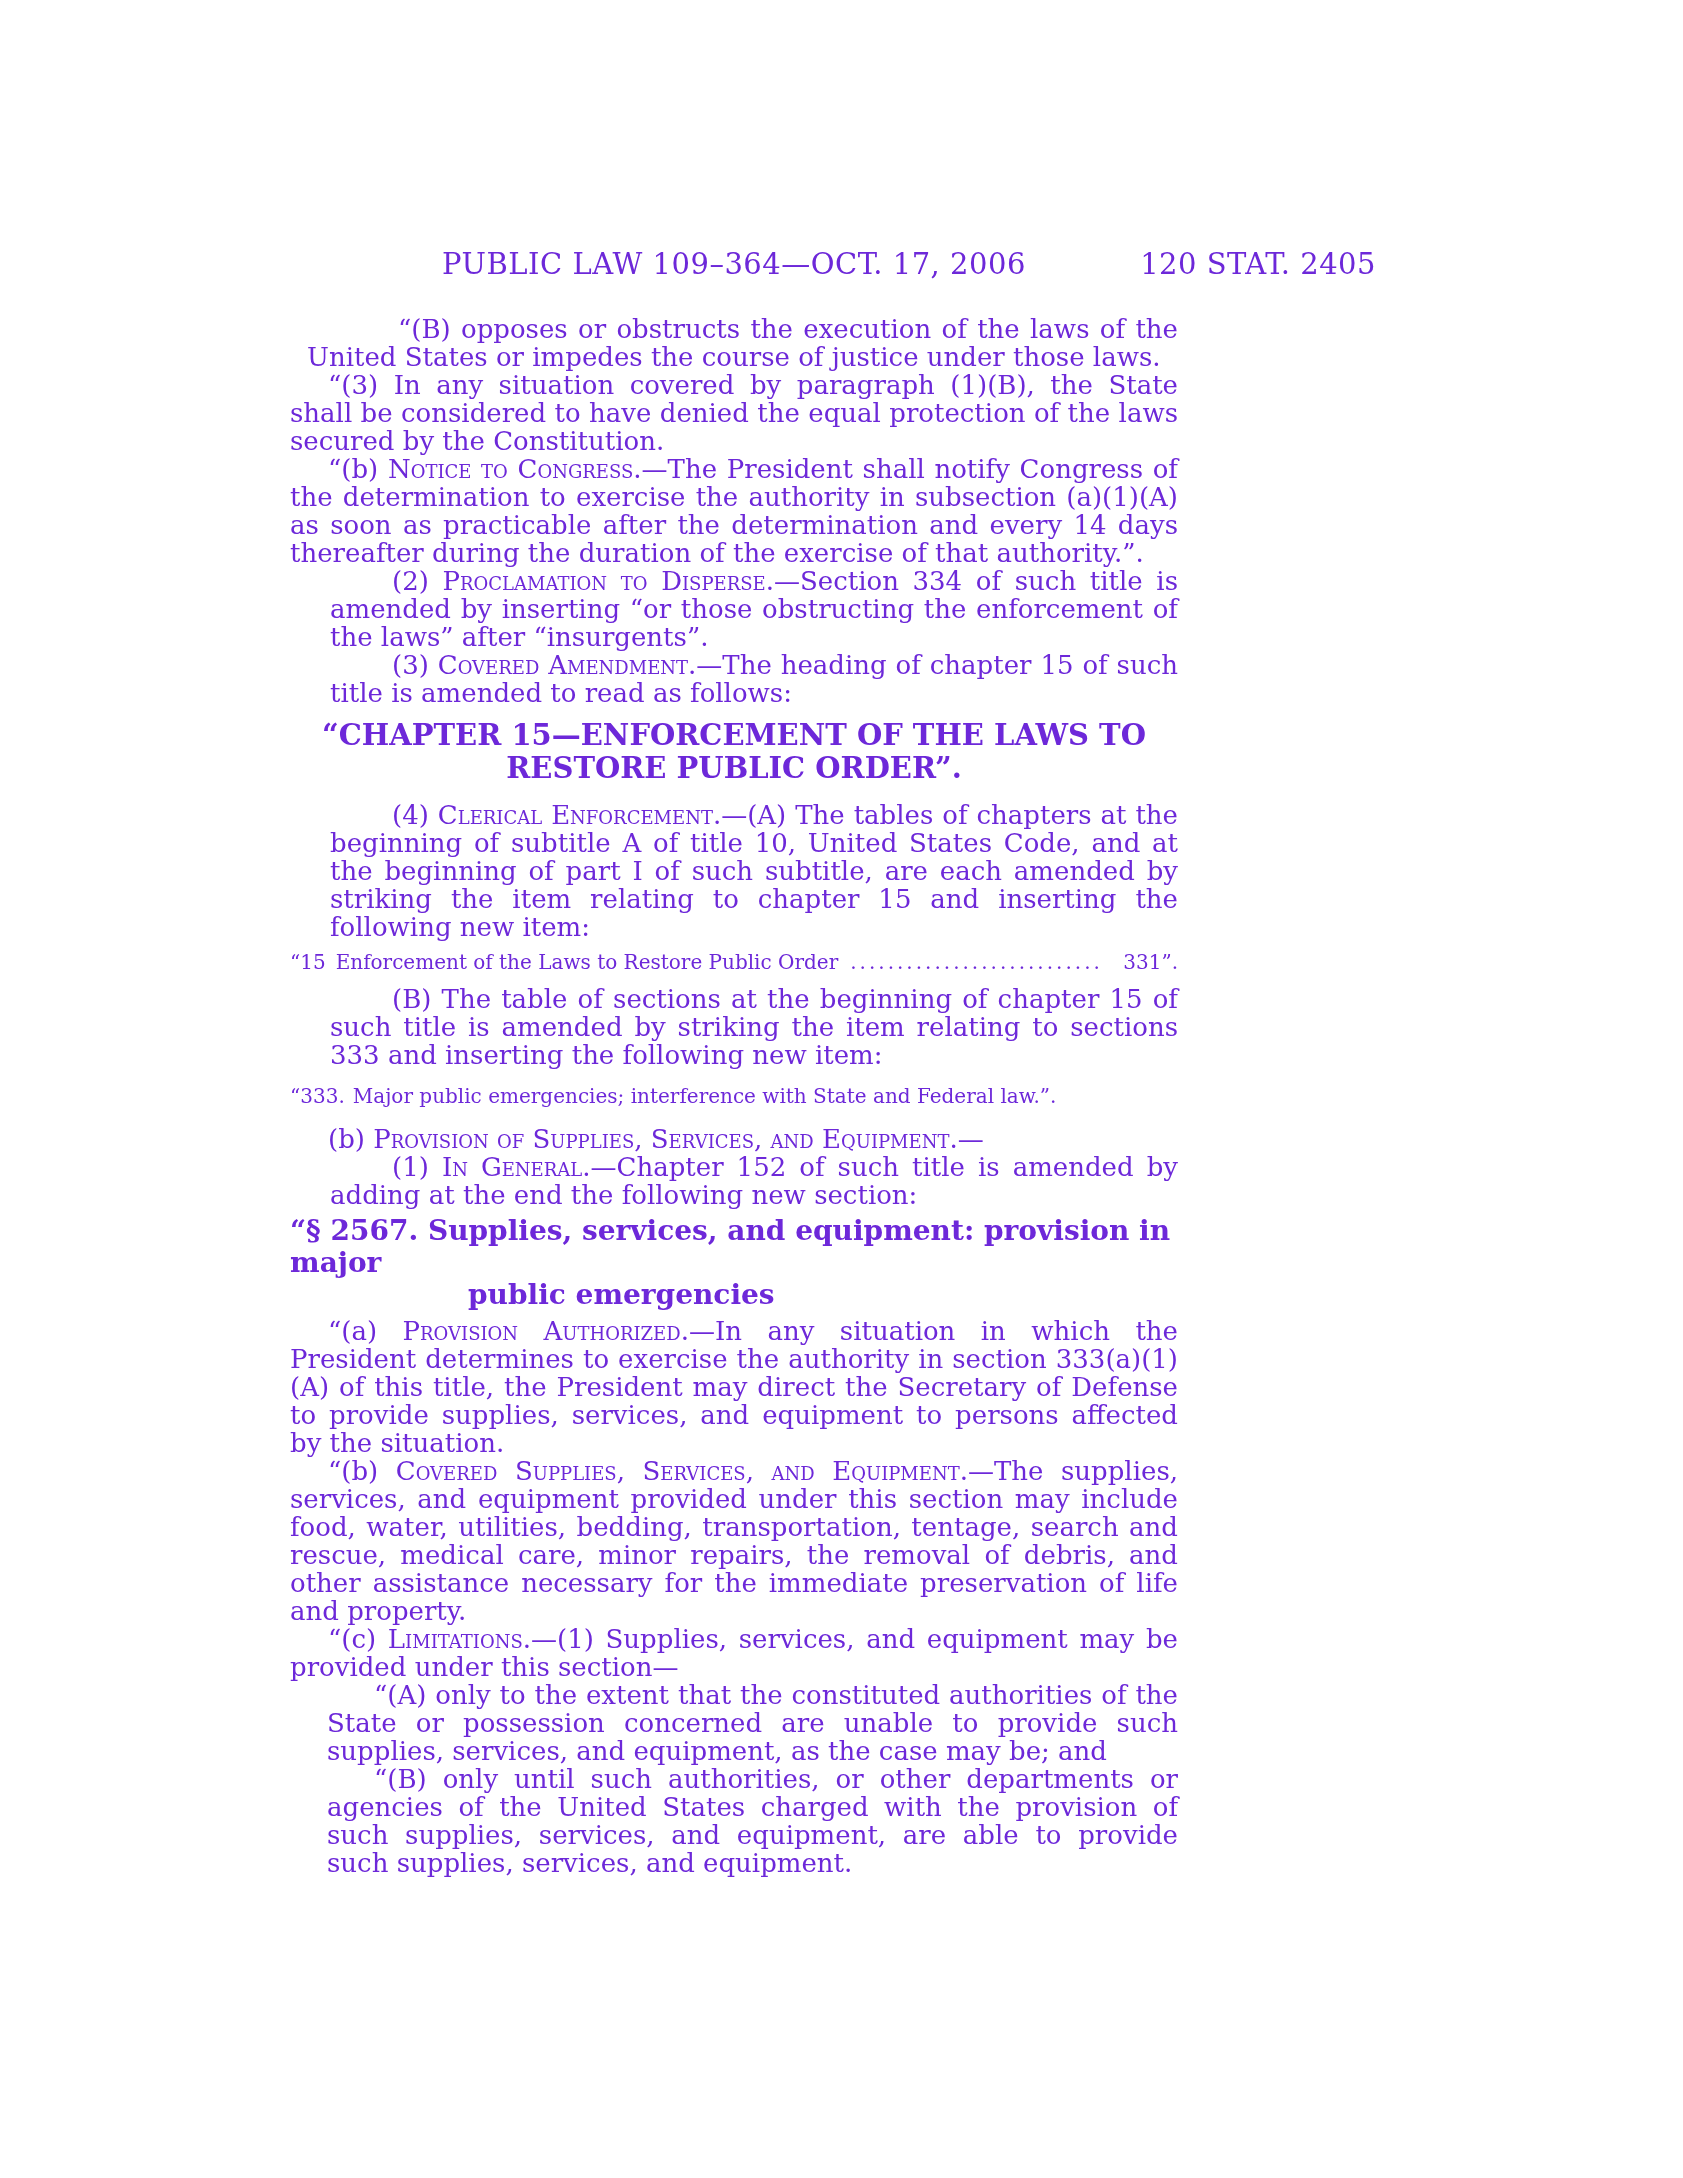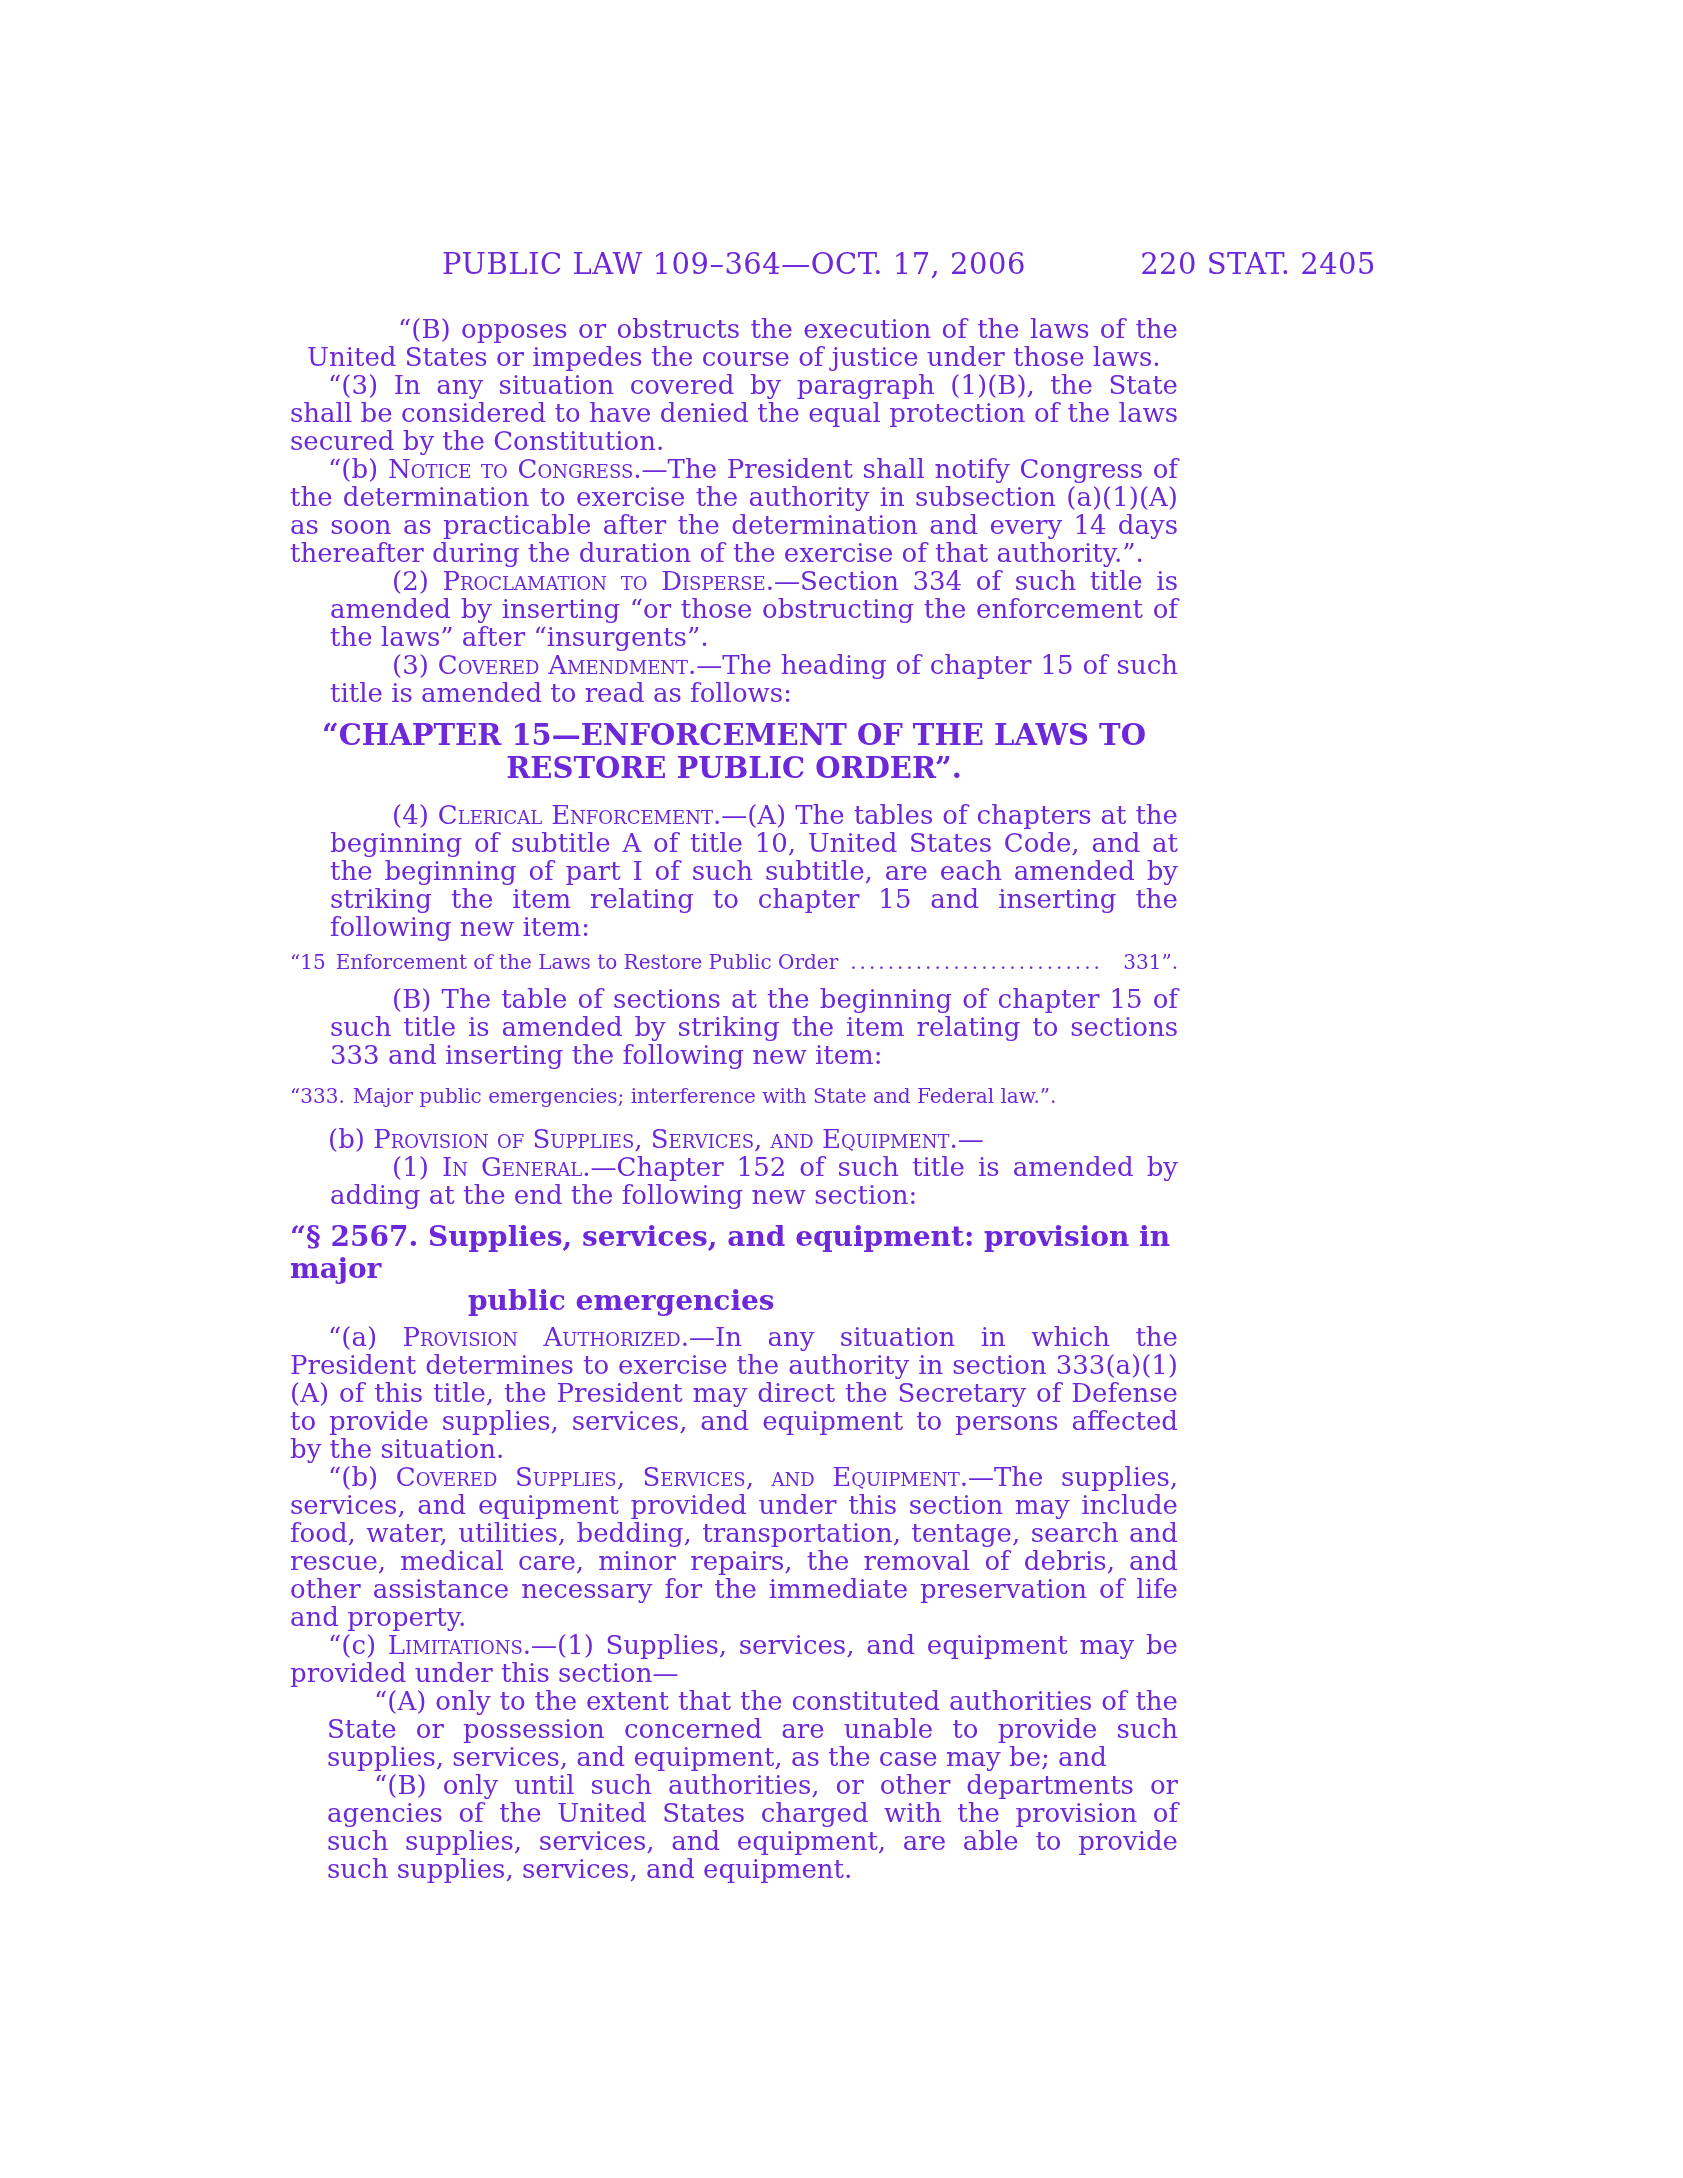--- a/index.html
+++ b/index.html
@@ -53,21 +53,21 @@
   .sc { font-variant: small-caps; }
   .chapter-heading {
     margin: 12px 0 16px 0;
     font-weight: bold;
     font-size: 29px;
     line-height: 33px;
     text-align: center;
     text-indent: 0;
   }
   .section-heading {
-    margin: 12px 0 6px 0;
+    margin: 6px 0 6px 0;
     font-weight: bold;
     font-size: 28px;
     line-height: 32px;
     text-align: left;
     text-indent: 0;
   }
   .section-heading .cont-line { margin-left: 178px; }
   .leader-line {
     display: flex;
     align-items: baseline;
@@ -95,21 +95,21 @@
     text-indent: 0;
   }
   .sl-num { margin-right: 8px; }
 </style>
 </head>
 <body>
 
 <div class="page">
   <div class="running-head">
     <span class="head-center">PUBLIC LAW 109–364—OCT. 17, 2006</span>
-    <span class="head-right">220 STAT. 2405</span>
+    <span class="head-right">120 STAT. 2405</span>
   </div>
   <div class="doc-body" id="doc-body">
       <p class="para qB"><span>“(B) opposes or obstructs the execution of the laws of the United States or impedes the course of justice under those laws.</span></p>
       <p class="para q0"><span>“(3) In any situation covered by paragraph (1)(B), the State shall be considered to have denied the equal protection of the laws secured by the Constitution.</span></p>
       <p class="para q0"><span>“(b) </span><span class="sc">Notice to Congress</span><span>.—The President shall notify Congress of the determination to exercise the authority in subsection (a)(1)(A) as soon as practicable after the determination and every 14 days thereafter during the duration of the exercise of that authority.”.</span></p>
       <p class="para h1"><span>(2) </span><span class="sc">Proclamation to Disperse</span><span>.—Section 334 of such title is amended by inserting “or those obstructing the enforcement of the laws” after “insurgents”.</span></p>
       <p class="para h1"><span>(3) </span><span class="sc">Covered Amendment</span><span>.—The heading of chapter 15 of such title is amended to read as follows:</span></p>
       <div class="chapter-heading">
         <div class="chapter-line">“CHAPTER 15—ENFORCEMENT OF THE LAWS TO</div>
         <div class="chapter-line">RESTORE PUBLIC ORDER”.</div>

